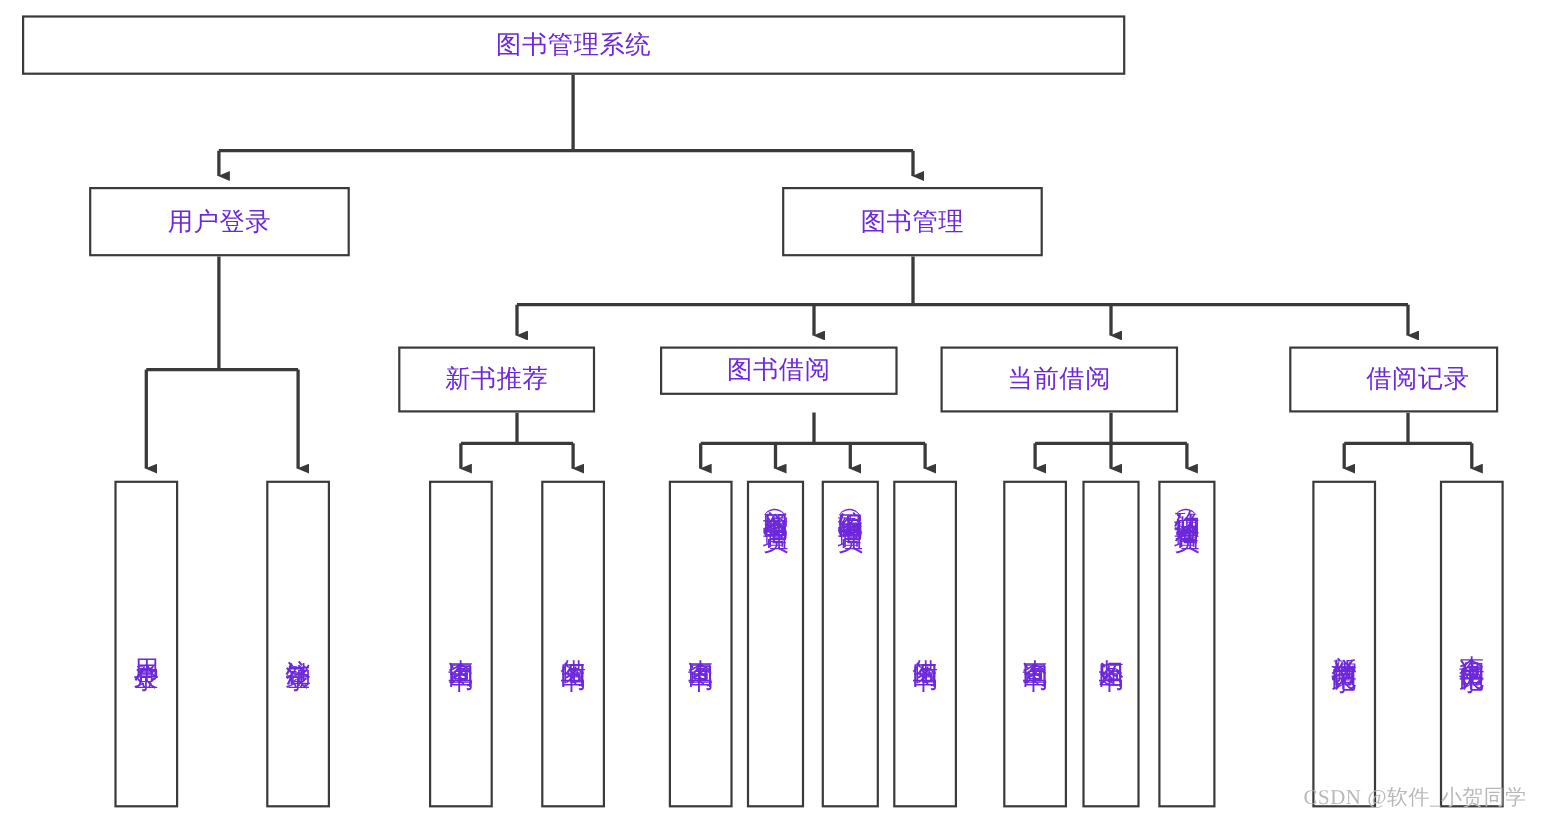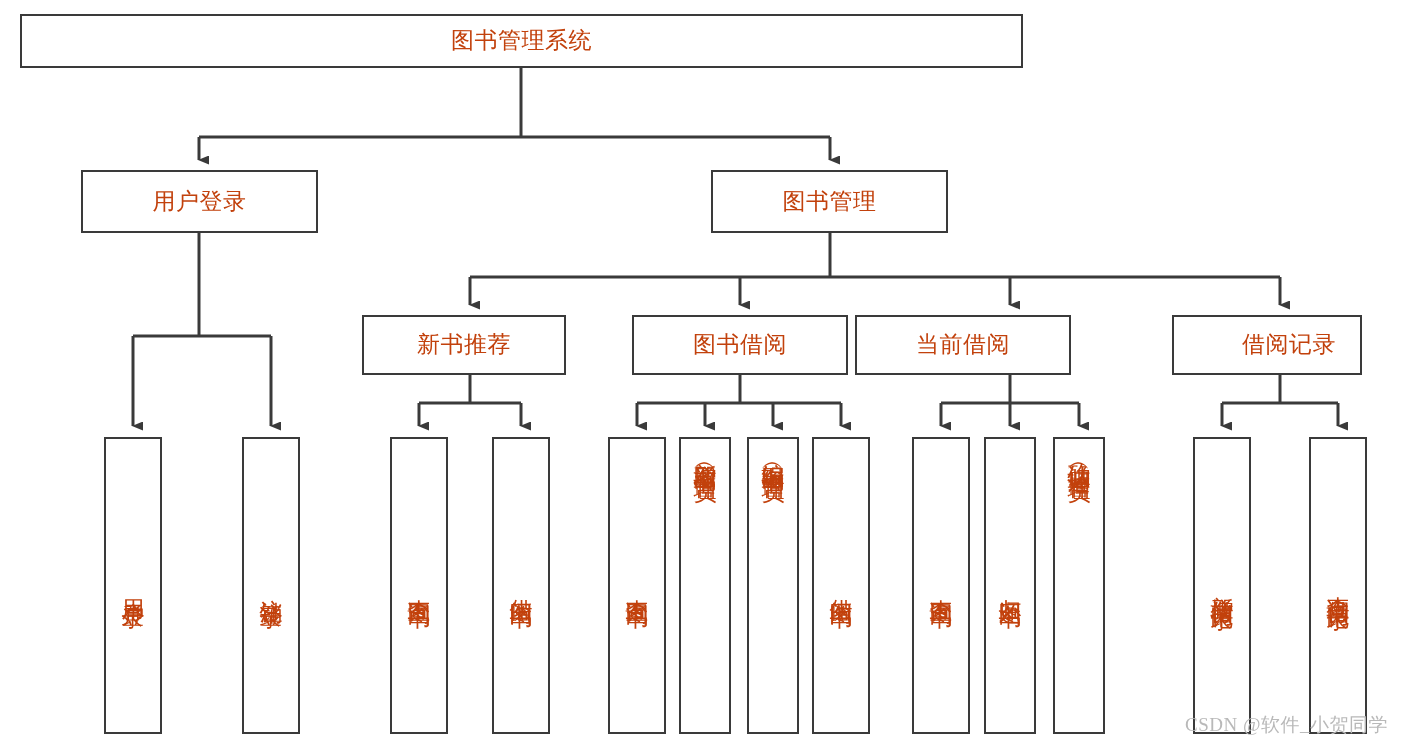--- a/index.html
+++ b/index.html
@@ -29,21 +29,21 @@
     position: absolute;
     box-sizing: border-box;
     background: #ffffff;
     border: 2px solid #3a3a3a;
     display: flex;
     align-items: center;
     justify-content: center;
     z-index: 2;
   }
   .node .label {
-    color: #c2410c;
+    color: #6d28d9;
     text-align: center;
     line-height: 1.18;
     letter-spacing: 0.5px;
   }
   .node.horiz .label {
     font-size: 23px;
     writing-mode: horizontal-tb;
   }
   .node.vert {
     align-items: flex-start;
@@ -132,25 +132,25 @@
   </div>
 
   <div class="node horiz" style="left:81px; top:170px; width:237px; height:63px;">
     <span class="label">用户登录</span>
   </div>
 
   <div class="node horiz" style="left:711px; top:170px; width:237px; height:63px;align-items:center;">
     <span class="label">图书管理</span>
   </div>
 
-  <div class="node horiz" style="left:362px; top:315px; width:204px; height:60px;">
+  <div class="node horiz" style="left:362px; top:315px; width:179px; height:60px;">
     <span class="label">新书推荐</span>
   </div>
 
-  <div class="node horiz" style="left:632px; top:315px; width:216px; height:60px;">
+  <div class="node horiz" style="left:600px; top:315px; width:216px; height:44px;">
     <span class="label">图书借阅</span>
   </div>
 
   <div class="node horiz" style="left:855px; top:315px; width:216px; height:60px;">
     <span class="label">当前借阅</span>
   </div>
 
   <div class="node horiz" style="left:1172px; top:315px; width:190px; height:60px;padding-left:44px;">
     <span class="label">借阅记录</span>
   </div>

